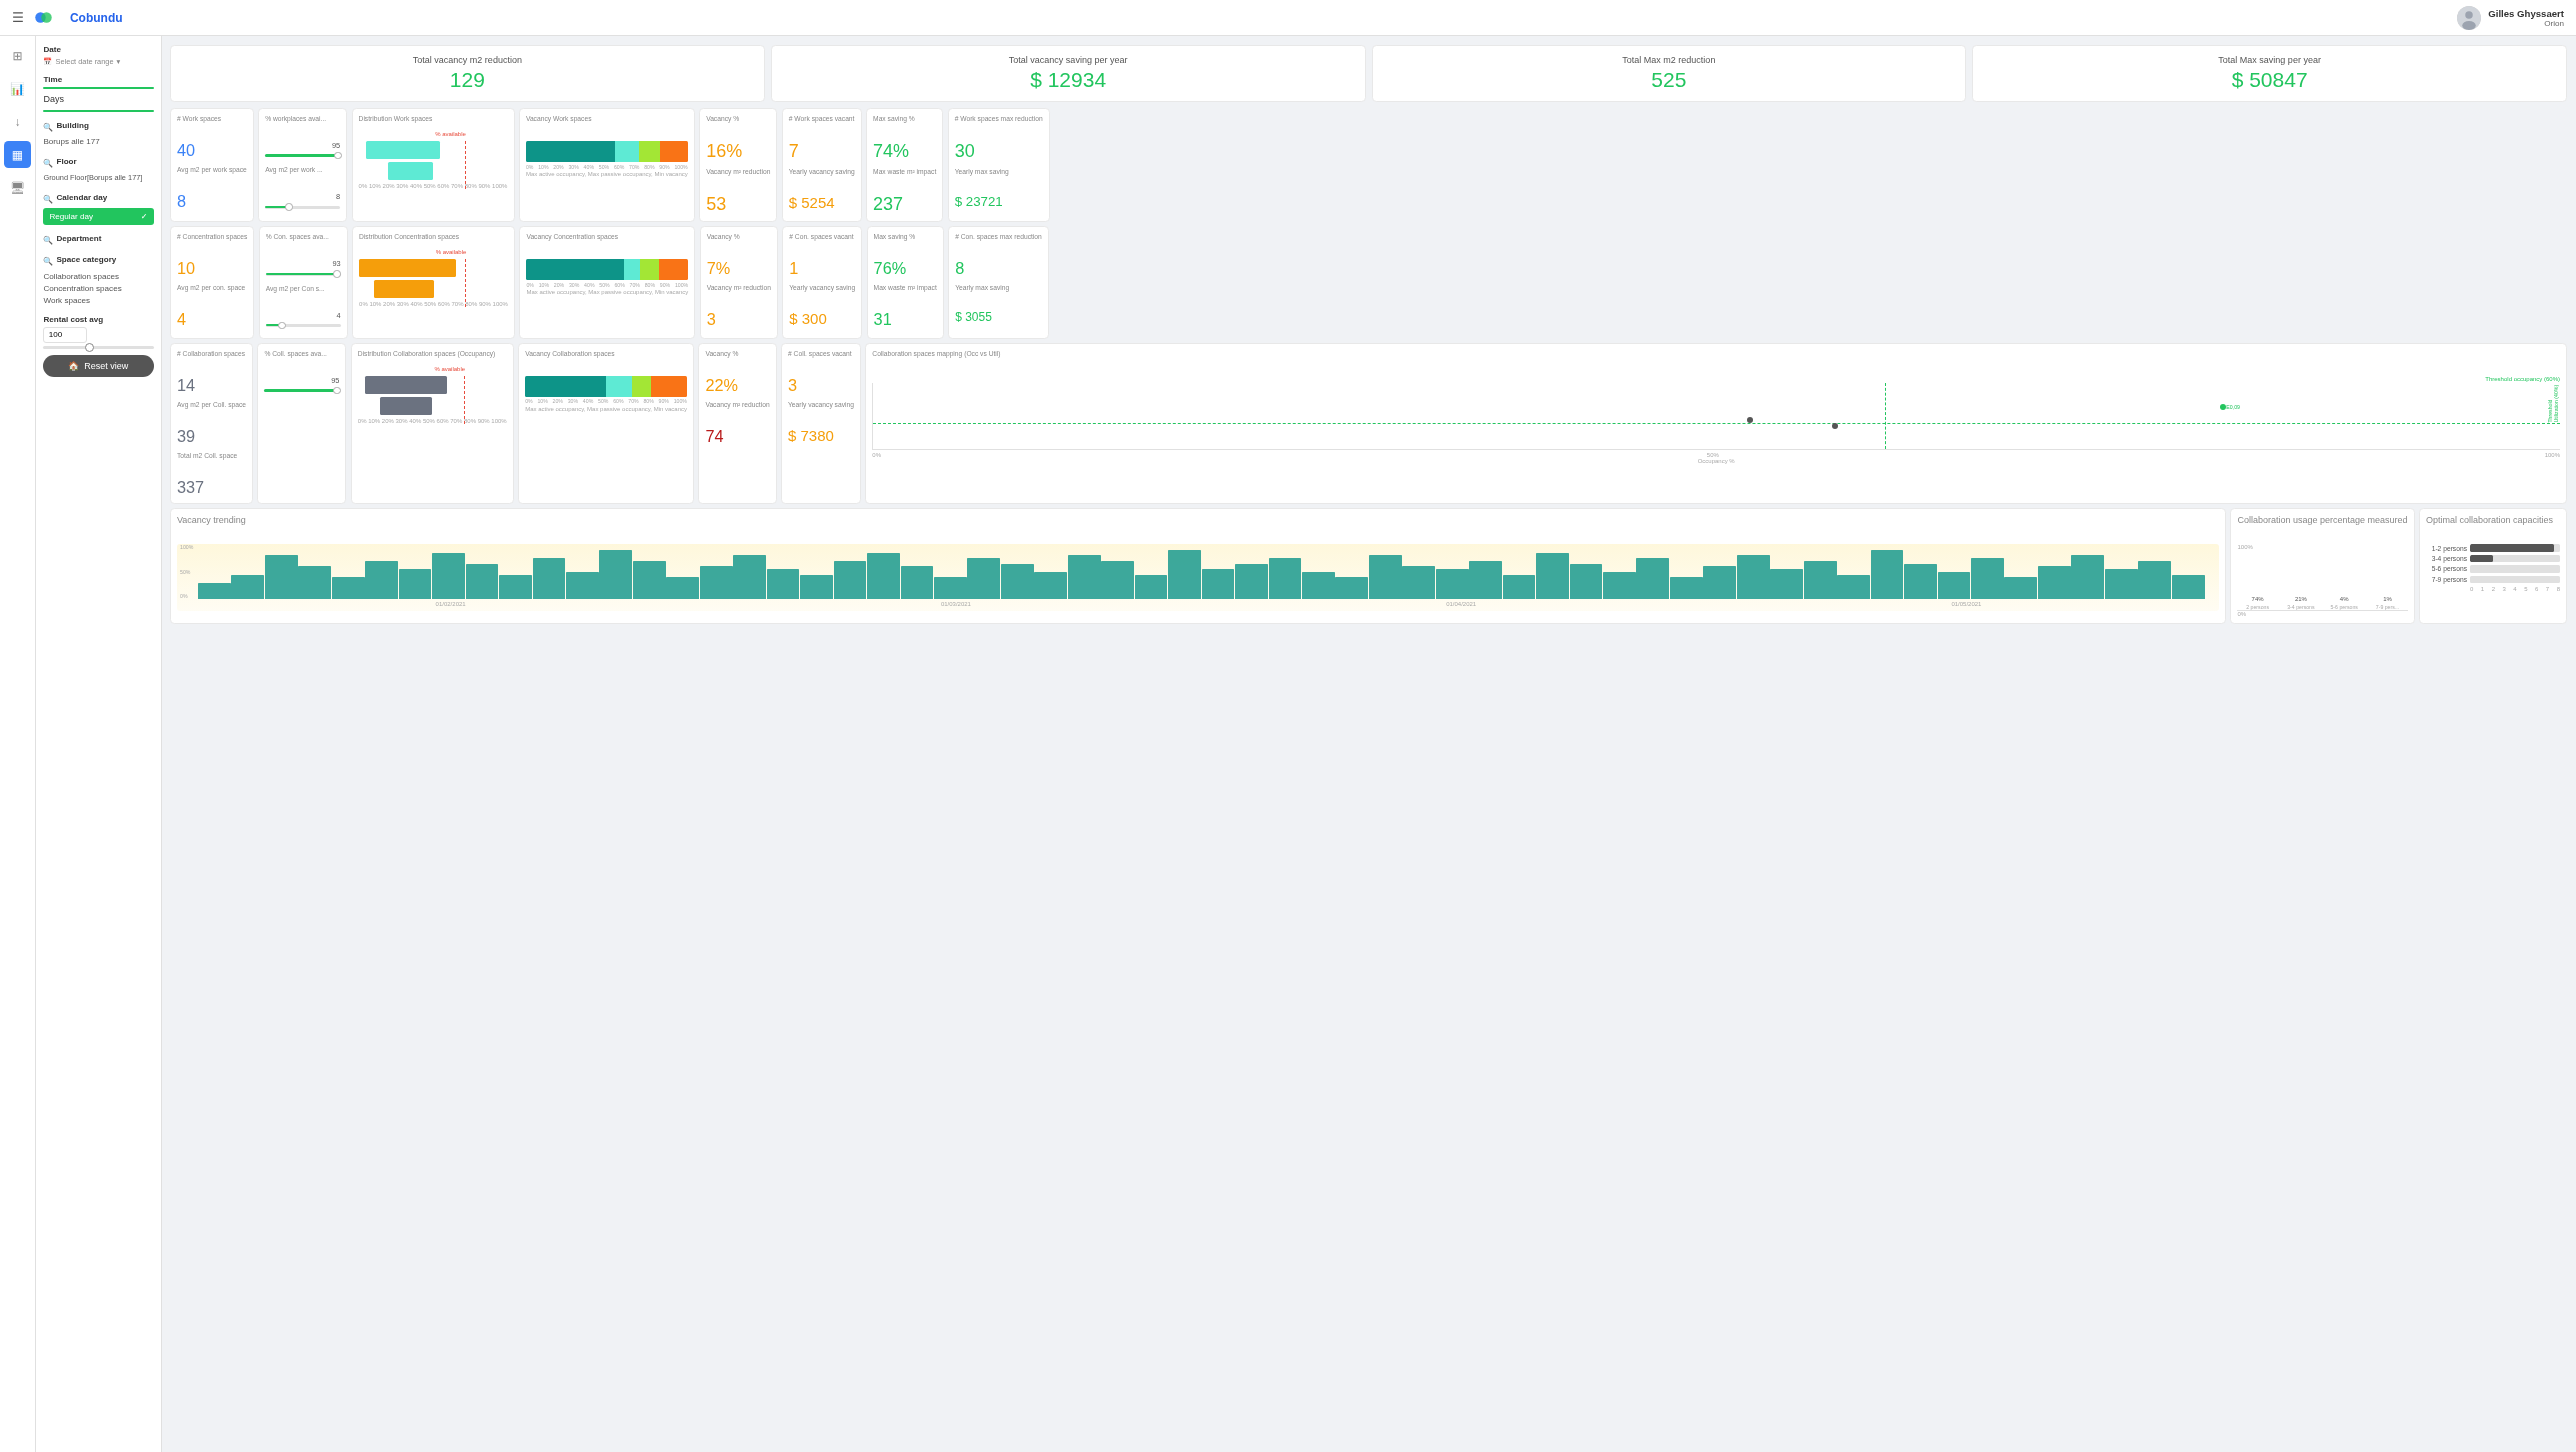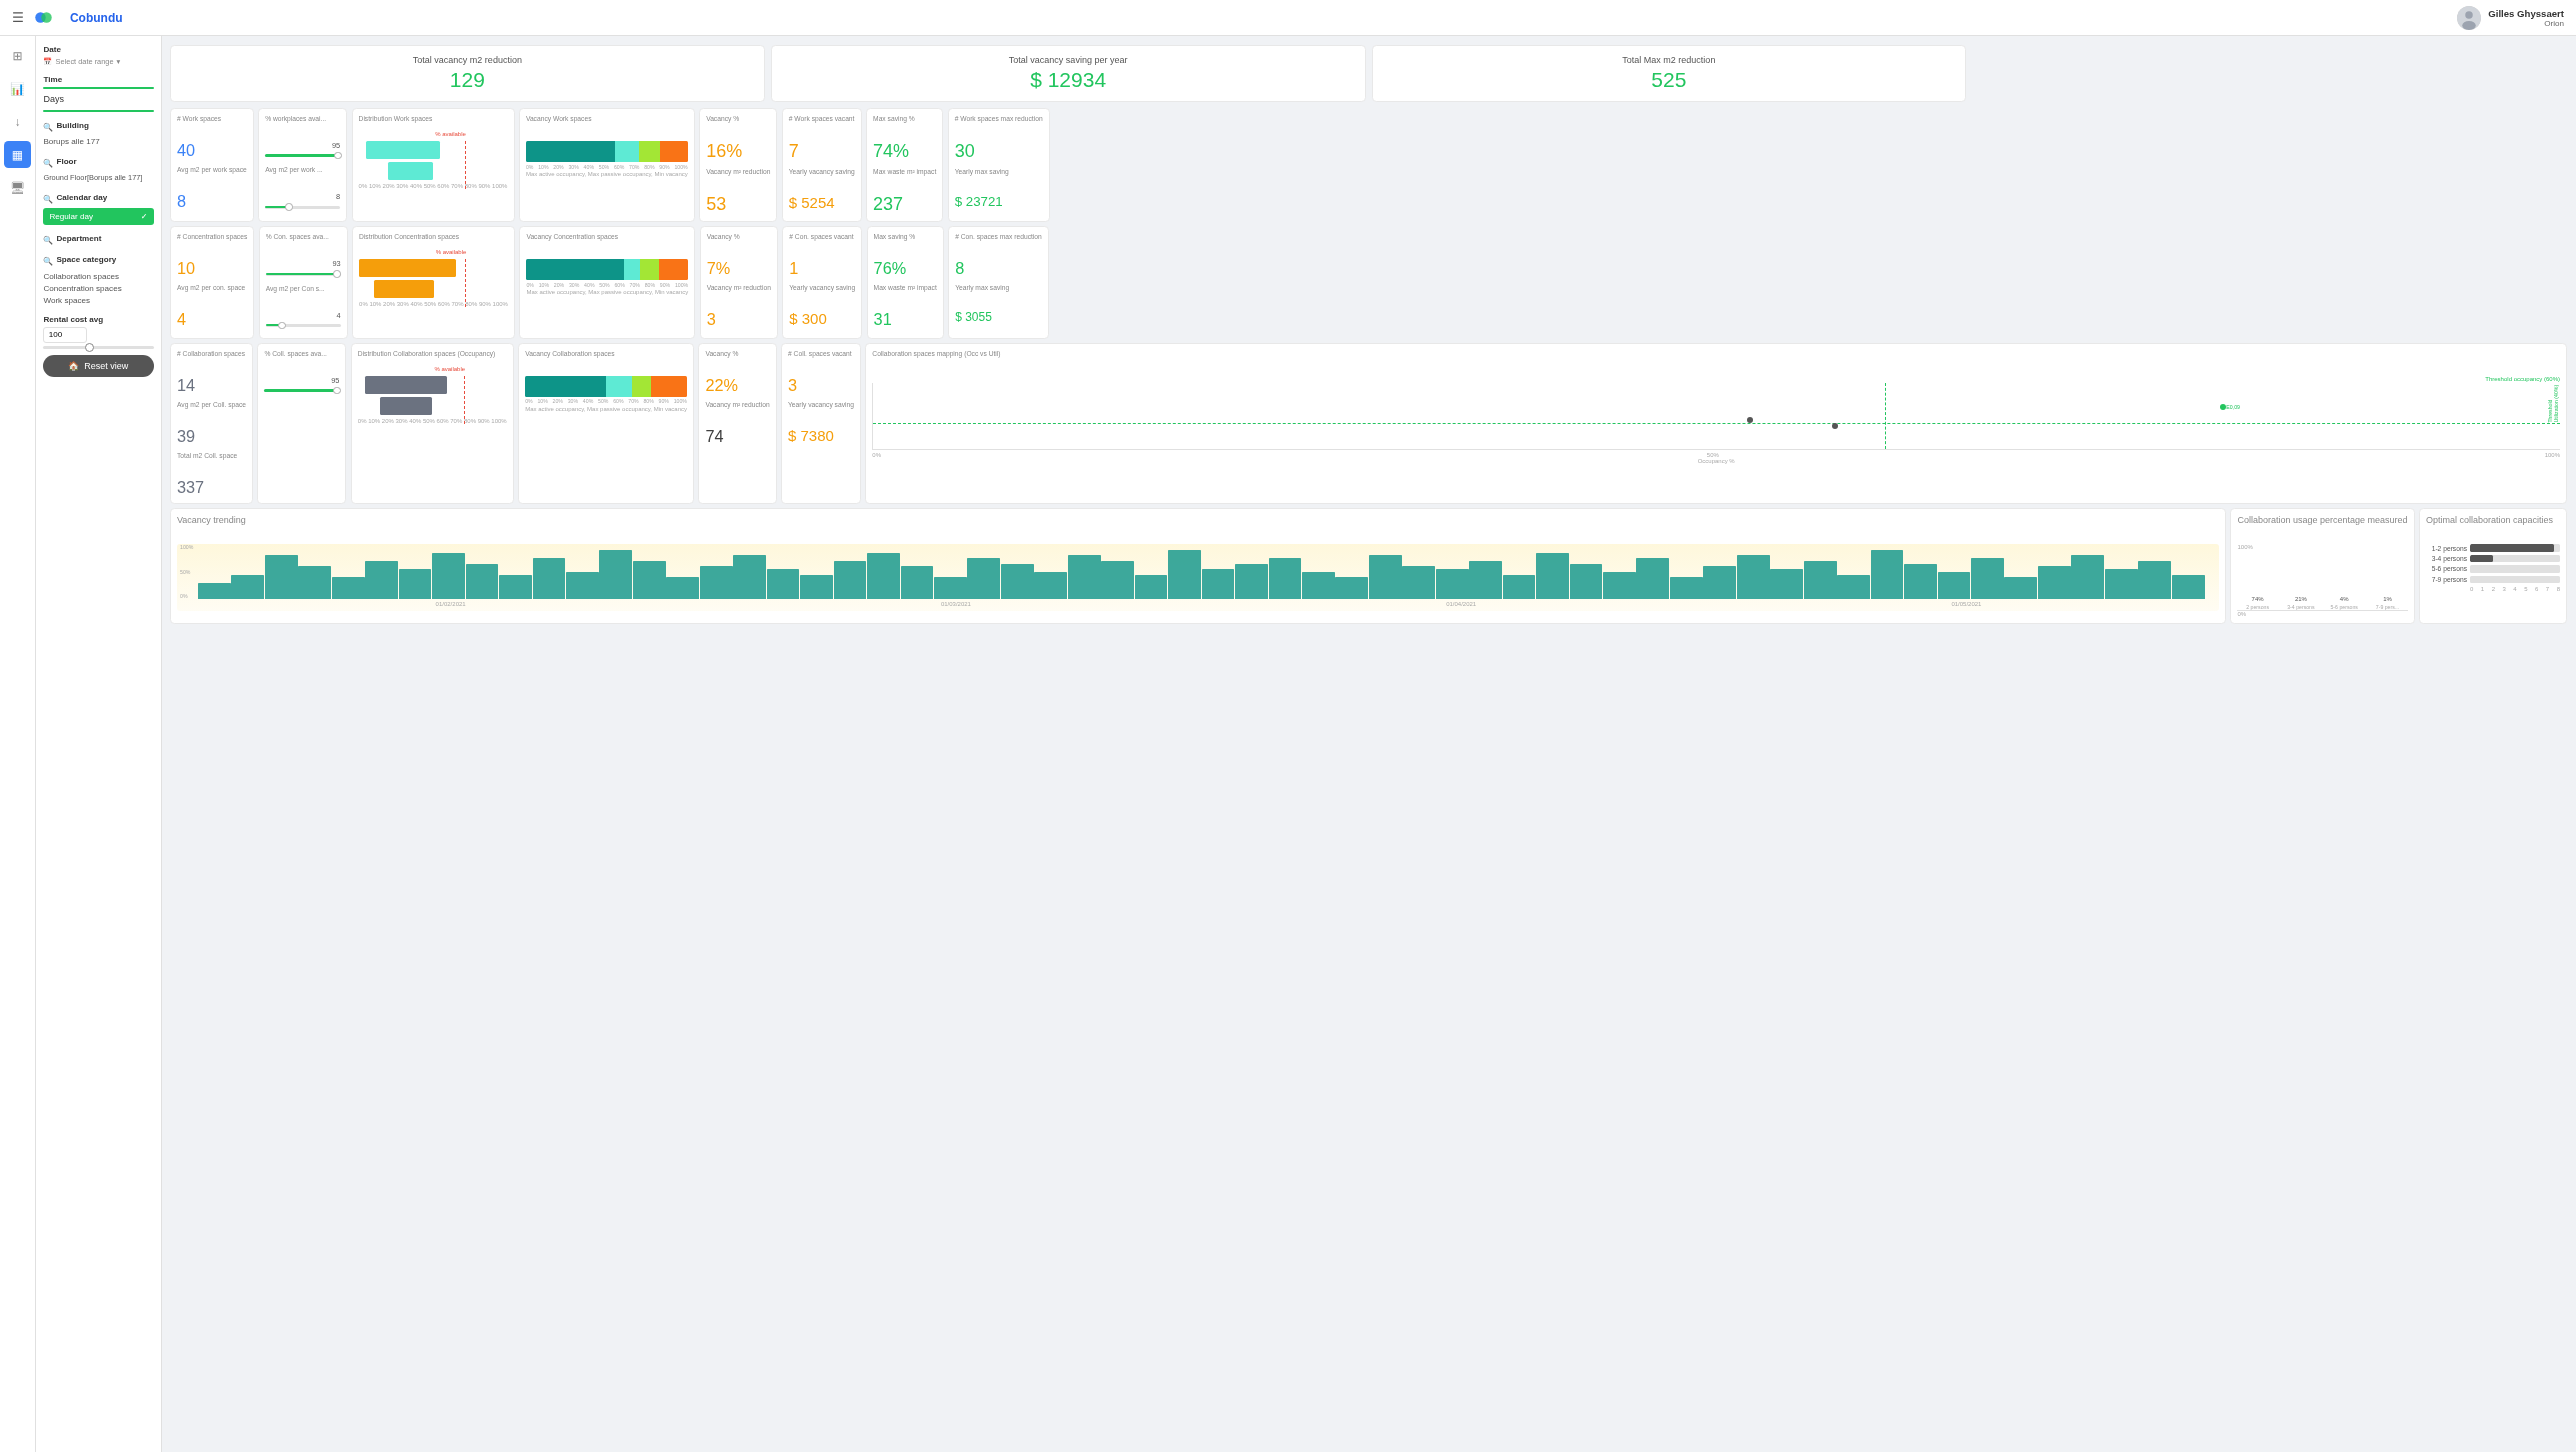--- a/index.html
+++ b/index.html
@@ -219,20 +219,24 @@
       <div class="kpi-title">Total vacancy m2 reduction</div>
       <div class="kpi-value green">129</div>
     </div>
     <div class="kpi-card">
       <div class="kpi-title">Total vacancy saving per year</div>
       <div class="kpi-value green">$ 12934</div>
     </div>
     <div class="kpi-card">
       <div class="kpi-title">Total Max m2 reduction</div>
       <div class="kpi-value green">525</div>
+    </div>
+    <div class="kpi-card">
+      <div class="kpi-title">Total Max saving per year</div>
+      <div class="kpi-value green">$ 50847</div>
     </div>
   </div>
 
   <div style="display:flex; gap:4.4px; margin-bottom:4.4px;">
 
     <div class="grid-cell" style="min-width:74px;">
       <div class="cell-title"># Work spaces</div>
       <div class="cell-val">40</div>
       <div style="margin-top:6px;">
         <div class="cell-title">Avg m2 per work space</div>
@@ -527,21 +531,21 @@
         </div>
         <div style="font-size:6px; color:#aaa; margin-top:1.5px;">Max active occupancy, Max passive occupancy, Min vacancy</div>
       </div>
     </div>
 
     <div class="grid-cell" style="min-width:67px;">
       <div class="cell-title">Vacancy %</div>
       <div class="cell-val" style="color:#f59e0b;">22%</div>
       <div style="margin-top:6px;">
         <div class="cell-title">Vacancy m² reduction</div>
-        <div class="cell-val" style="color:#404040;">74</div>
+        <div class="cell-val" style="color:#b91c1c;">74</div>
       </div>
     </div>
 
     <div class="grid-cell" style="min-width:74px;">
       <div class="cell-title"># Coll. spaces vacant</div>
       <div class="cell-val" style="color:#f59e0b;">3</div>
       <div style="margin-top:6px;">
         <div class="cell-title">Yearly vacancy saving</div>
         <div class="cell-val" style="color:#f59e0b; font-size:15px;">$ 7380</div>
       </div>

